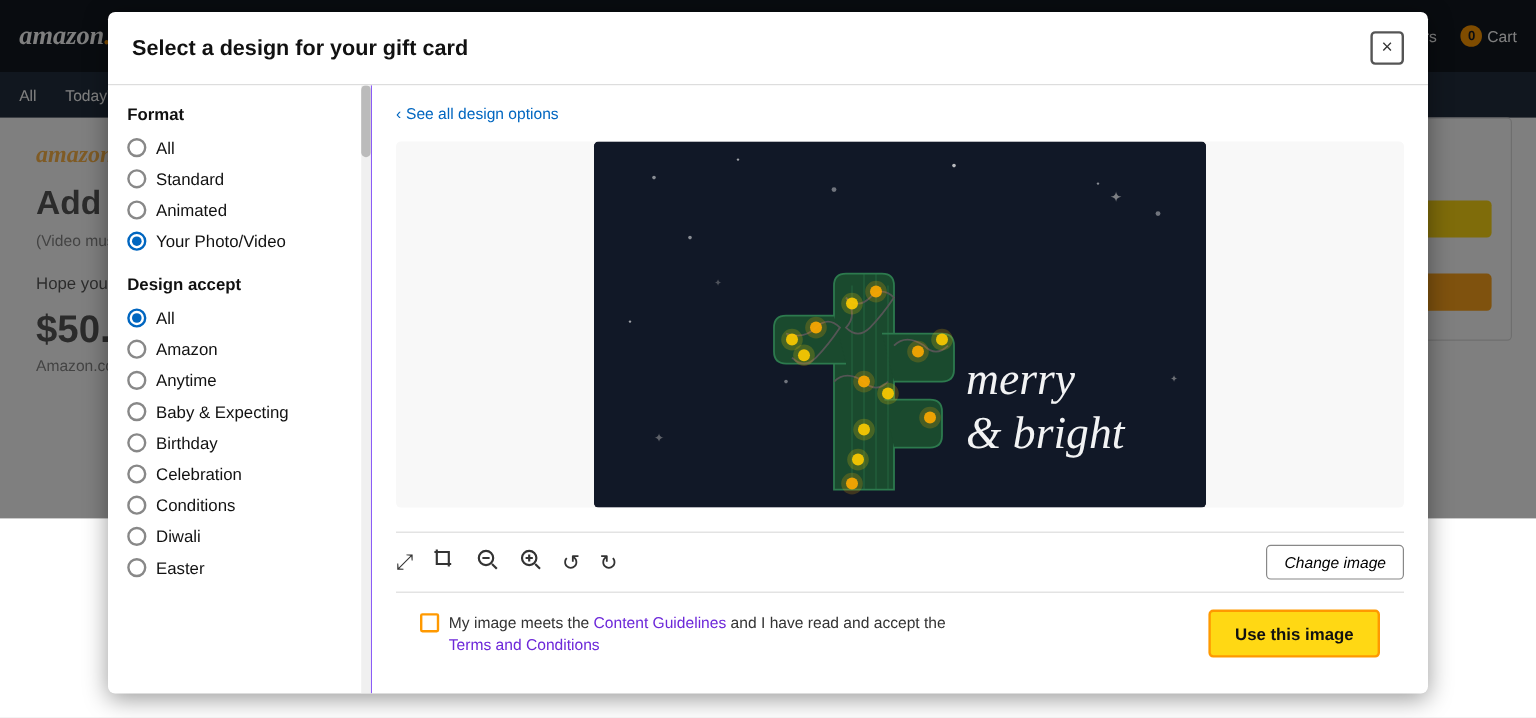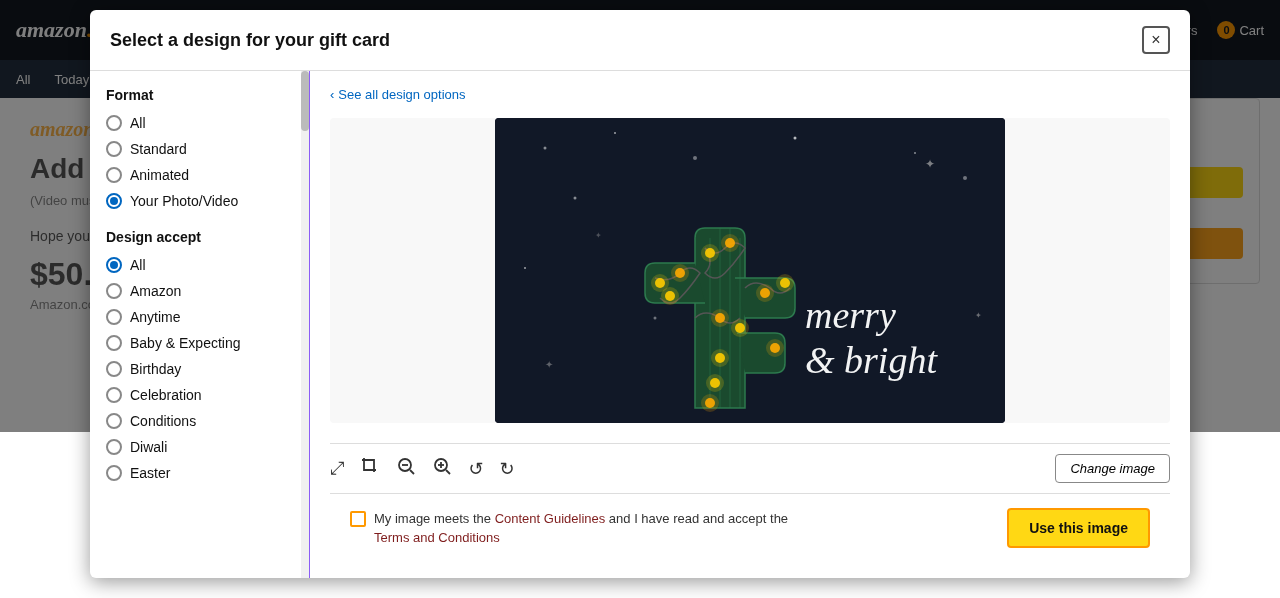--- a/index.html
+++ b/index.html
@@ -374,21 +374,21 @@
       margin-top: 2px;
       background: #fff;
     }
 
     .agreement-text {
       font-size: 13px;
       line-height: 1.5;
       color: #333;
     }
     .agreement-text a {
-      color: #7f1d1d;
+      color: #6d28d9;
       text-decoration: none;
     }
 
     .use-image-btn {
       padding: 10px 20px;
       background: #ffd814;
       border: 2px solid #ff9900;
       border-radius: 4px;
       font-size: 14px;
       font-weight: bold;

